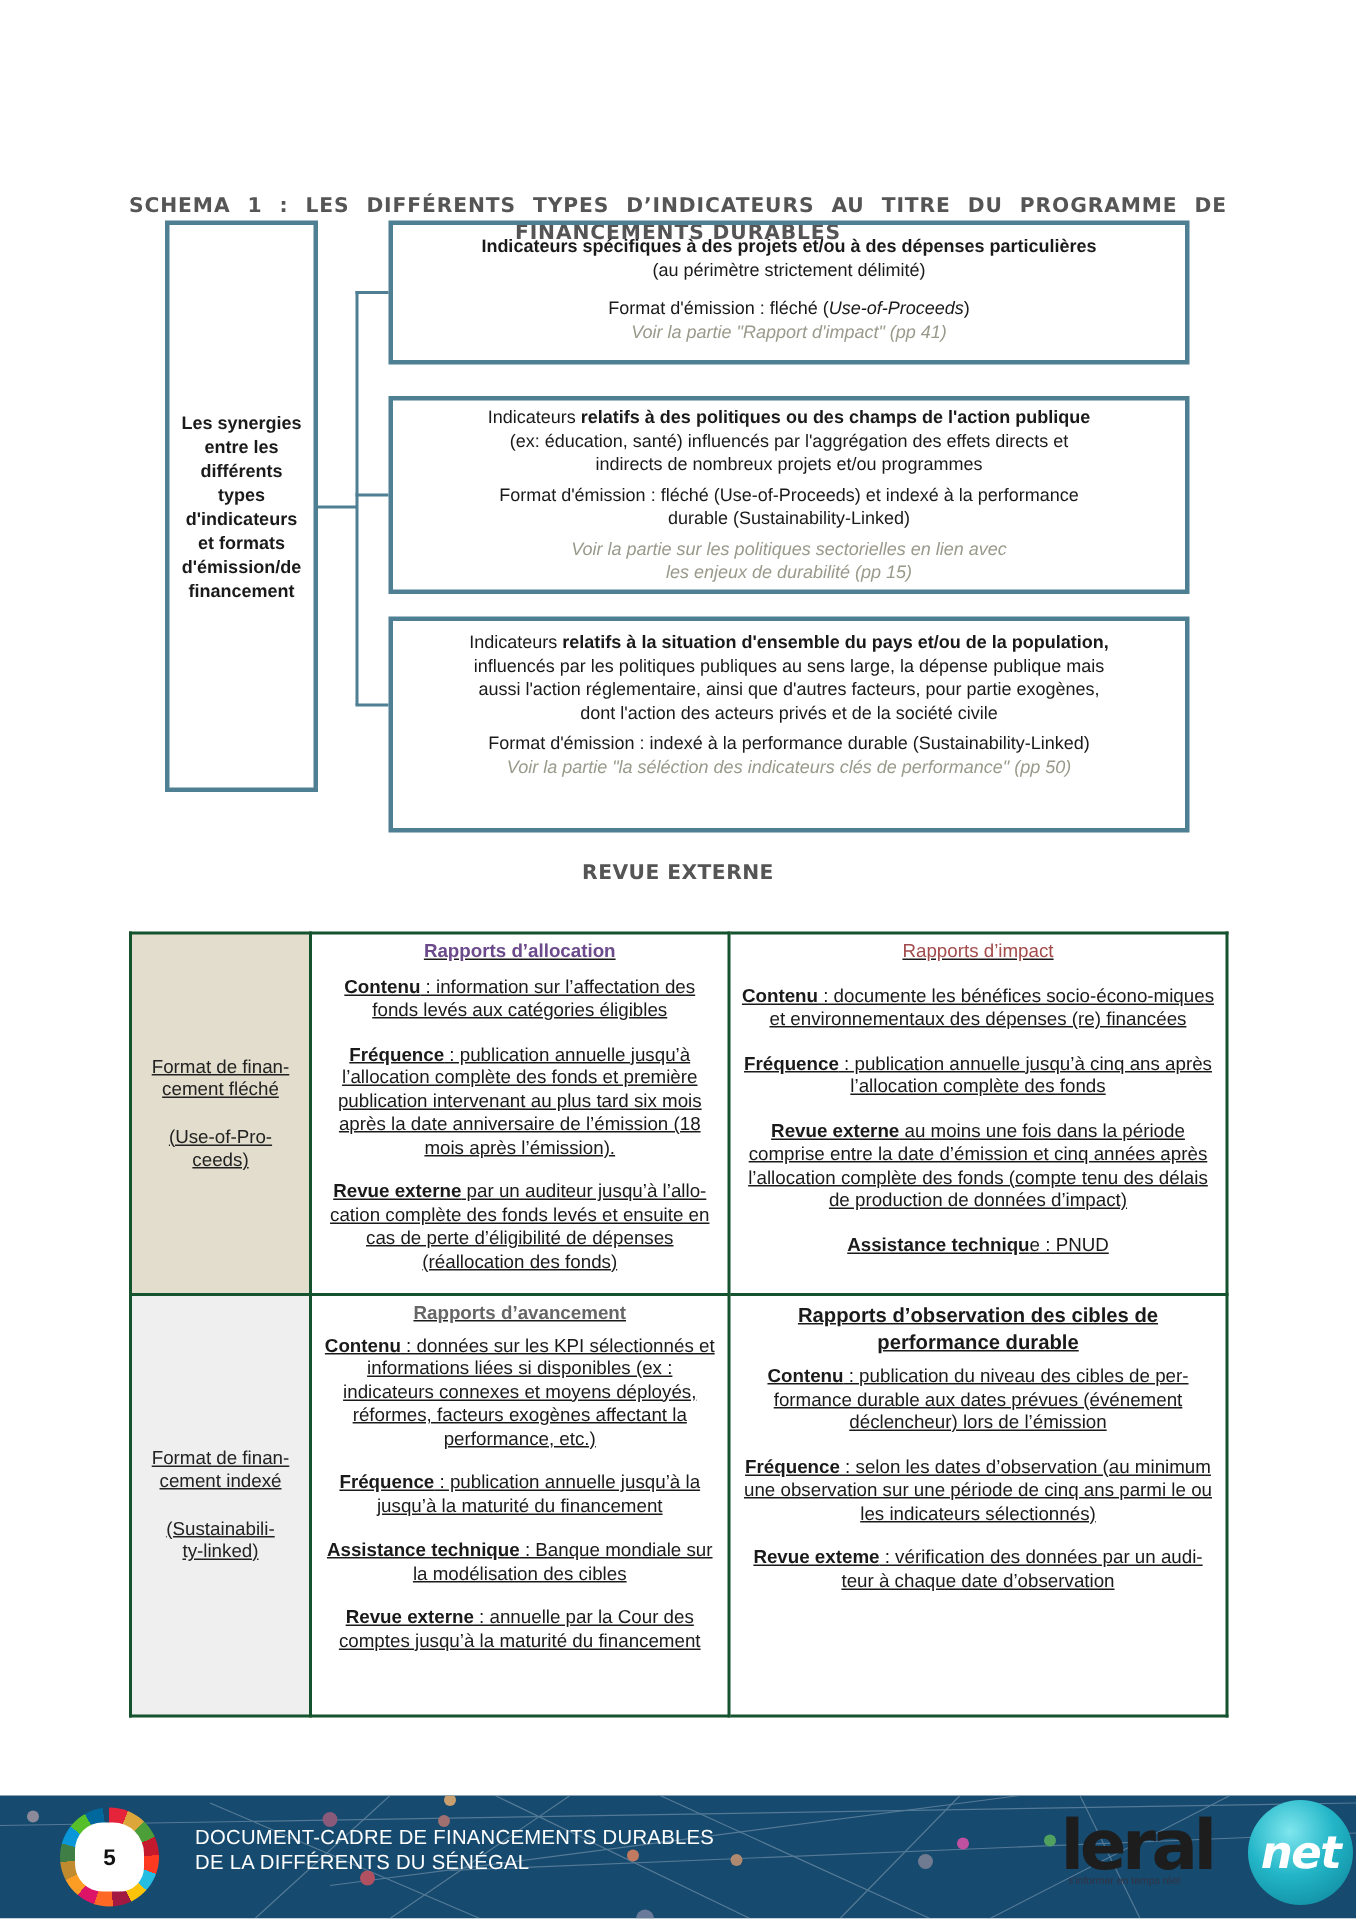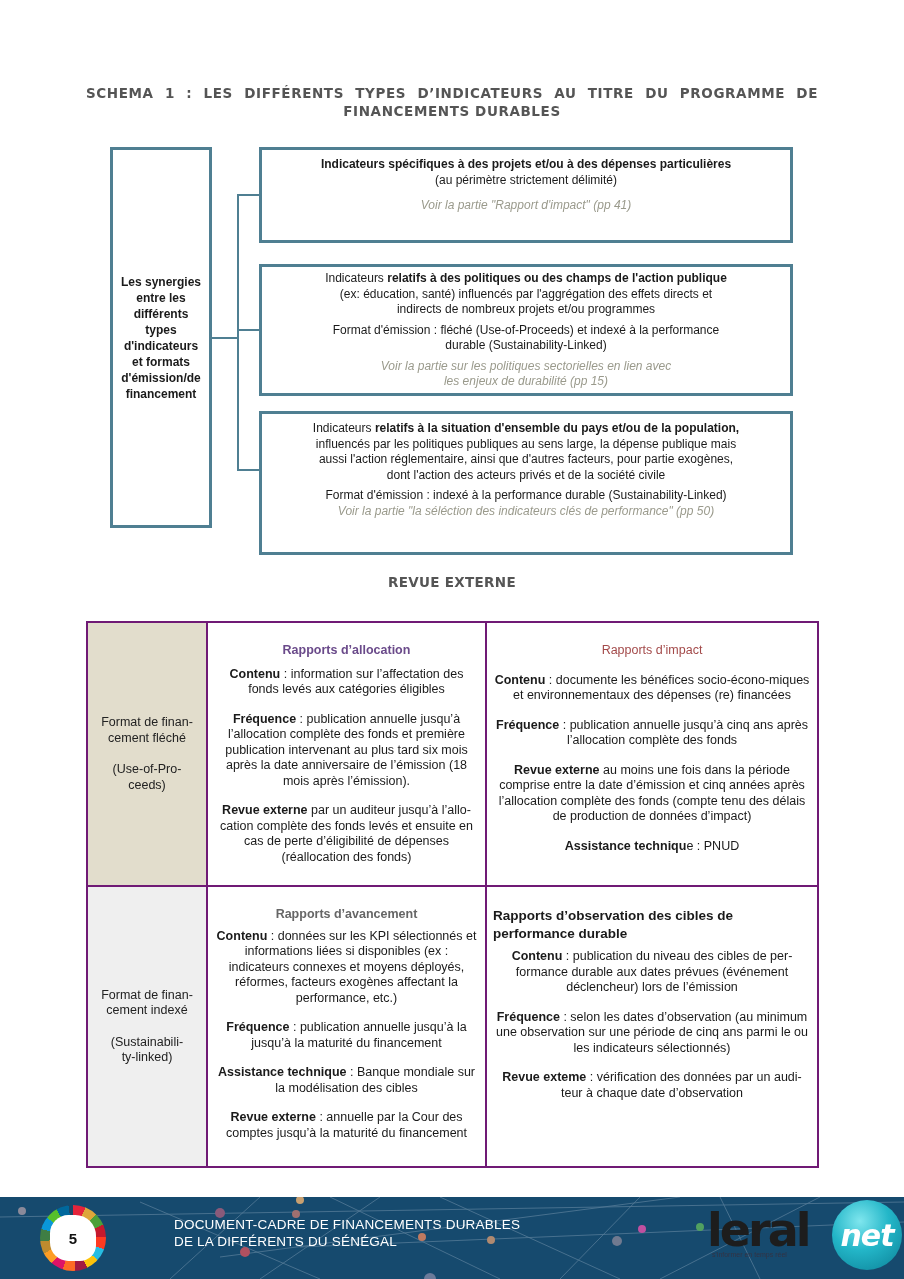--- a/index.html
+++ b/index.html
@@ -1,55 +1,55 @@
 <!DOCTYPE html>
 <html><head>
 <meta charset="utf-8">
 <style>
   html, body { margin: 0; padding: 0; }
   body { width: 904px; height: 1279px; background: #ffffff; position: relative; overflow: hidden; font-family: "Liberation Sans", sans-serif; color: #1a1a1a; }
   .title { position: absolute; left: 86px; width: 732px; text-align: center; font-family: "DejaVu Sans", sans-serif; font-weight: bold; font-size: 13.5px; color: #555555; letter-spacing: 0.6px; line-height: 18px; }
   .title.t1 { top: 84px; }
-  .title.t1 .l1 { display: block; text-align: justify; text-align-last: justify; }
+  .title.t1 .l1 { display: block; text-align: justify; text-align-last: justify; margin-top: 44px; }
   .title.t2 { top: 573px; letter-spacing: 0.3px; }
   .title .l1, .title .l2 { display: block; }
 
   .schema-left { position: absolute; left: 110px; top: 147px; width: 102px; height: 381px; border: 3px solid #4f7f92; box-sizing: border-box; display: flex; align-items: center; justify-content: center; text-align: center; font-weight: bold; font-size: 12px; line-height: 16px; padding: 0 4px; }
   .conn { position: absolute; background: #4f7f92; }
   .sbox { position: absolute; left: 259px; width: 534px; border: 3px solid #4f7f92; box-sizing: border-box; text-align: center; font-size: 12px; line-height: 15.5px; padding: 6px 18px; }
   .sbox p { margin: 0; }
   .sbox .gap { height: 10px; }
   .sbox .gap-s { height: 5px; }
   .ref { color: #9a9a8c; font-style: italic; }
   .b1 { top: 147px; height: 96px; padding-top: 7px; }
   .b2 { top: 264px; height: 132px; padding-top: 4px; }
   .b3 { top: 411px; height: 144px; padding-top: 7px; }
 
   table.rep { position: absolute; left: 86px; top: 621px; width: 733px; border-collapse: collapse; font-size: 12.5px; line-height: 15.5px; }
-  table.rep td { border: 2px solid #701a75; vertical-align: top; text-align: center; padding: 20px 6px; }
+  table.rep td { border: 2px solid #14532d; vertical-align: top; text-align: center; padding: 4px 6px; text-decoration: underline; }
   td.rowhead { width: 106px; vertical-align: middle !important; font-size: 12.5px; color: #222; }
   td.rowhead.r1 { background: #e2ddcc; }
   td.rowhead.r2 { background: #efefef; }
   td.c1 { width: 265px; }
   .rowhead p { margin: 0; }
   .rowhead .gap { height: 16px; }
   .cell p { margin: 0; }
   .cell .gap { height: 14px; }
   .h-alloc { color: #6a4a8a; font-weight: bold; }
   .h-impact { color: #a34a4a; }
   .h-avanc { color: #666666; font-weight: bold; }
-  .h-obs { font-weight: bold; font-size: 13.5px; text-align: left; line-height: 18px; }
+  .h-obs { font-weight: bold; font-size: 13.5px; text-align: center; line-height: 18px; }
   b { font-weight: bold; }
 
   .footer { position: absolute; left: 0; top: 1197px; width: 904px; height: 82px; background: #164a6e; overflow: hidden; }
   .footer svg.net { position: absolute; left: 0; top: 0; }
   .sdg { position: absolute; left: 40px; top: 8px; width: 66px; height: 66px; border-radius: 50%; background: conic-gradient(#e5243b 0 22deg,#dda63a 22deg 44deg,#4c9f38 44deg 66deg,#c5192d 66deg 88deg,#ff3a21 88deg 110deg,#26bde2 110deg 132deg,#fcc30b 132deg 154deg,#a21942 154deg 176deg,#fd6925 176deg 198deg,#dd1367 198deg 220deg,#fd9d24 220deg 242deg,#bf8b2e 242deg 264deg,#3f7e44 264deg 286deg,#0a97d9 286deg 308deg,#56c02b 308deg 330deg,#00689d 330deg 352deg,#19486a 352deg 360deg); }
   .sdg-inner { position: absolute; left: 10px; top: 10px; width: 46px; height: 46px; border-radius: 40% 45% 35% 40%; background: #ffffff; display: flex; align-items: center; justify-content: center; font-weight: bold; font-size: 15px; color: #111; }
   .ftext { position: absolute; left: 130px; top: 19px; color: #ffffff; font-size: 13.5px; line-height: 17px; letter-spacing: 0.2px; }
-  .ftext span { display: block; margin-left: 44px; }
+  .ftext span { display: block; }
   .leral { position: absolute; left: 707px; top: 8px; font-family: "DejaVu Sans", sans-serif; font-weight: bold; font-size: 46px; color: #1d1d1d; letter-spacing: -3px; line-height: 50px; }
   .leral-sub { position: absolute; left: 712px; top: 54px; font-size: 7px; color: #334; }
   .net-bubble { position: absolute; left: 832px; top: 3px; width: 70px; height: 70px; border-radius: 50%; background: radial-gradient(circle at 40% 30%, #7fe6ee 0%, #23b6c8 45%, #0b7f95 100%); color: #fff; font-family: "DejaVu Sans", sans-serif; font-weight: bold; font-size: 30px; display: flex; align-items: center; justify-content: center; letter-spacing: -1px; font-style: italic; }
 </style>
 </head>
 <body>
 
 <div class="title t1">
   <span class="l1">SCHEMA 1 : LES DIFFÉRENTS TYPES D’INDICATEURS AU TITRE DU PROGRAMME DE</span>
   <span class="l2">FINANCEMENTS DURABLES</span>
@@ -61,20 +61,21 @@
 <div class="conn" style="left:212px; top:337px; width:26px; height:2px;"></div>
 <div class="conn" style="left:237px; top:194px; width:2px; height:276px;"></div>
 <div class="conn" style="left:237px; top:194px; width:22px; height:2px;"></div>
 <div class="conn" style="left:237px; top:329px; width:22px; height:2px;"></div>
 <div class="conn" style="left:237px; top:469px; width:22px; height:2px;"></div>
 
 <div class="sbox b1">
   <p><b>Indicateurs spécifiques à des projets et/ou à des dépenses particulières</b></p>
   <p>(au périmètre strictement délimité)</p>
   <div class="gap"></div>
+  <p><span>Format d'émission : fléché (</span><i>Use-of-Proceeds</i><span>)</span></p>
   <p class="ref">Voir la partie  "Rapport d'impact" (pp 41)</p>
 </div>
 
 <div class="sbox b2">
   <p><span>Indicateurs </span><b>relatifs à des politiques ou des champs de l'action publique</b></p>
   <p style="padding:0 40px;">(ex: éducation, santé) influencés par l'aggrégation des effets directs et indirects de nombreux projets et/ou programmes</p>
   <div class="gap-s"></div>
   <p style="padding:0 40px;">Format d'émission : fléché (Use-of-Proceeds) et indexé à la performance durable (Sustainability-Linked)</p>
   <div class="gap-s"></div>
   <p class="ref">Voir la partie sur les politiques sectorielles en lien avec</p>

